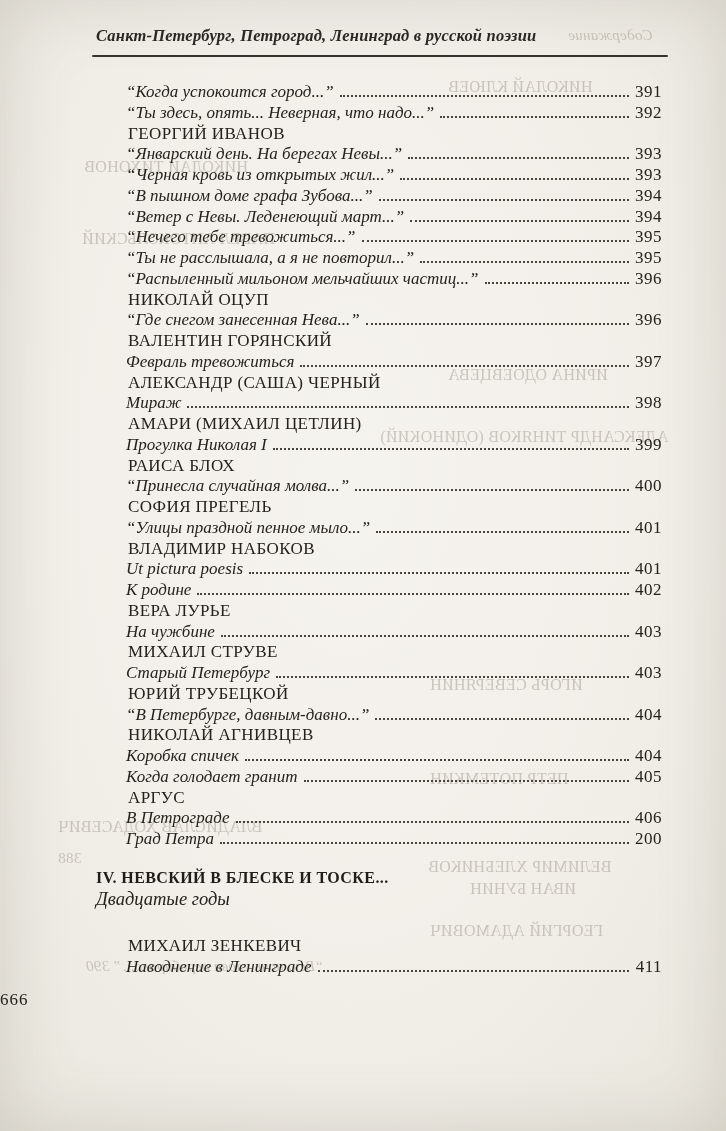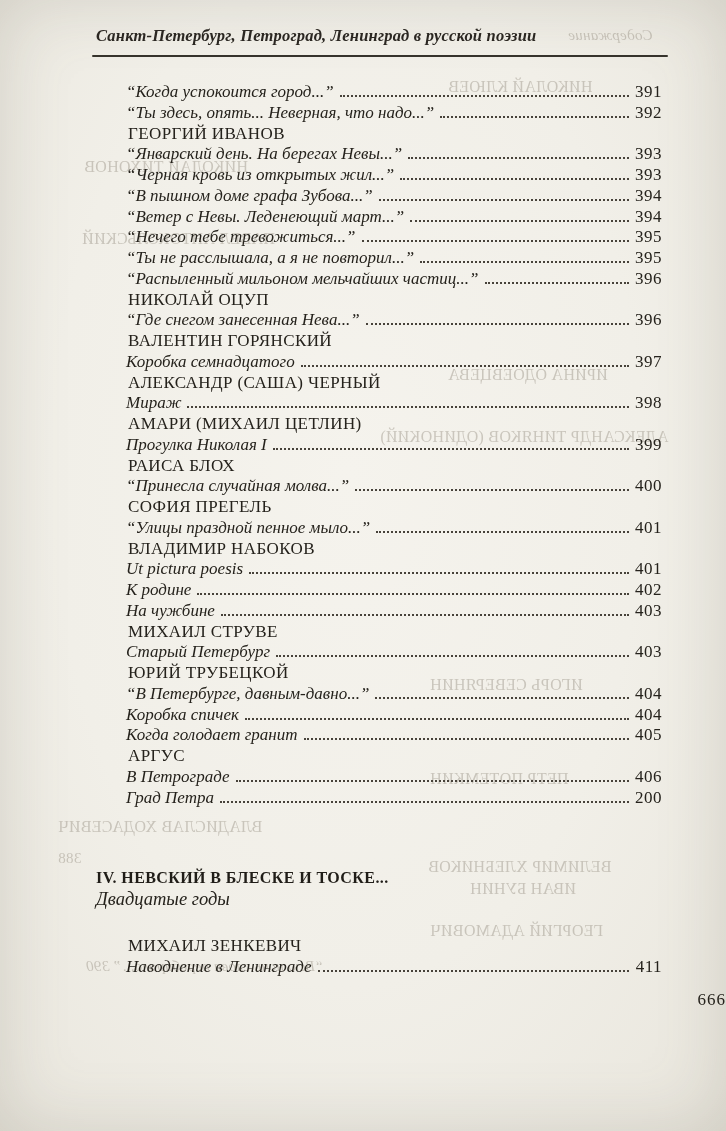--- a/index.html
+++ b/index.html
@@ -43,21 +43,21 @@
   }
   .part-heading{position:absolute;left:96px;top:869px;}
   .part-title{
     margin:0;font-size:16px;font-weight:bold;letter-spacing:.4px;color:#201d18;
   }
   .part-subtitle{
     margin:2px 0 0 0;font-size:18.5px;font-weight:normal;font-style:italic;color:#25221c;
   }
   .folio{
     position:absolute;top:990px;left:0;width:726px;
-    text-align:right;font-size:17px;letter-spacing:1px;
+    text-align:left;font-size:17px;letter-spacing:1px;
   }
   .ghost-layer{position:absolute;inset:0;pointer-events:none;z-index:0;}
   .ghost{
     position:absolute;transform:scaleX(-1);
     color:rgba(122,114,99,.34);
     filter:blur(.6px);
     white-space:nowrap;letter-spacing:.3px;
   }
   .ghost.it{font-style:italic;}
   .content{position:relative;z-index:1;}
@@ -144,21 +144,21 @@
         </div>
         <div class="row title">
           <span class="txt">“Где снегом занесенная Нева...”</span>
           <span class="leader"></span>
           <span class="pg">396</span>
         </div>
         <div class="row author">
           <span class="txt">ВАЛЕНТИН ГОРЯНСКИЙ</span>
         </div>
         <div class="row title">
-          <span class="txt">Коробка семнадцатого</span>
+          <span class="txt">Февраль тревожиться</span>
           <span class="leader"></span>
           <span class="pg">397</span>
         </div>
         <div class="row author">
           <span class="txt">АЛЕКСАНДР (САША) ЧЕРНЫЙ</span>
         </div>
         <div class="row title">
           <span class="txt">Мираж</span>
           <span class="leader"></span>
           <span class="pg">398</span>
@@ -193,40 +193,46 @@
         <div class="row title">
           <span class="txt">Ut pictura poesis</span>
           <span class="leader"></span>
           <span class="pg">401</span>
         </div>
         <div class="row title">
           <span class="txt">К родине</span>
           <span class="leader"></span>
           <span class="pg">402</span>
         </div>
+        <div class="row author">
+          <span class="txt">ВЕРА ЛУРЬЕ</span>
+        </div>
         <div class="row title">
           <span class="txt">На чужбине</span>
           <span class="leader"></span>
           <span class="pg">403</span>
         </div>
         <div class="row author">
           <span class="txt">МИХАИЛ СТРУВЕ</span>
         </div>
         <div class="row title">
           <span class="txt">Старый Петербург</span>
           <span class="leader"></span>
           <span class="pg">403</span>
         </div>
         <div class="row author">
           <span class="txt">ЮРИЙ ТРУБЕЦКОЙ</span>
         </div>
         <div class="row title">
           <span class="txt">“В Петербурге, давным-давно...”</span>
           <span class="leader"></span>
           <span class="pg">404</span>
+        </div>
+        <div class="row author">
+          <span class="txt">НИКОЛАЙ АГНИВЦЕВ</span>
         </div>
         <div class="row title">
           <span class="txt">Коробка спичек</span>
           <span class="leader"></span>
           <span class="pg">404</span>
         </div>
         <div class="row title">
           <span class="txt">Когда голодает гранит</span>
           <span class="leader"></span>
           <span class="pg">405</span>

